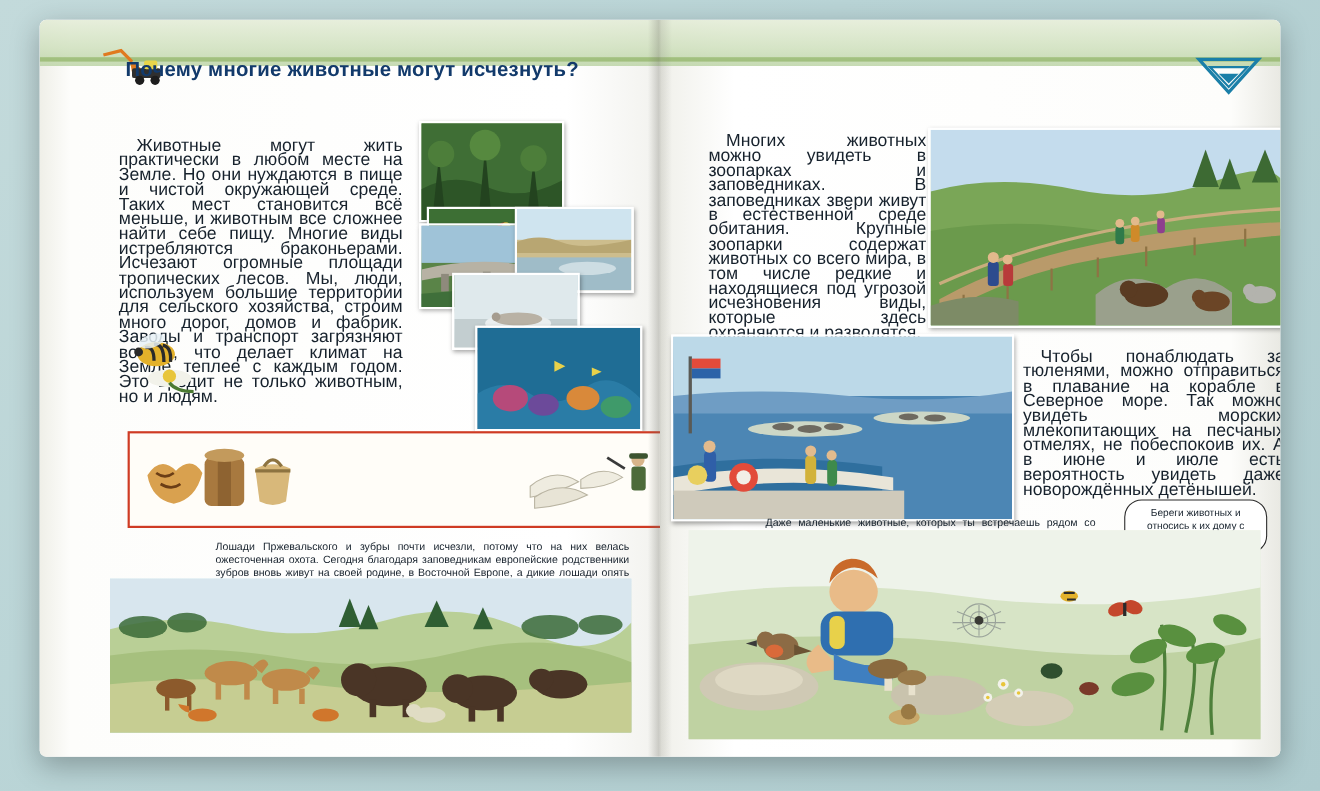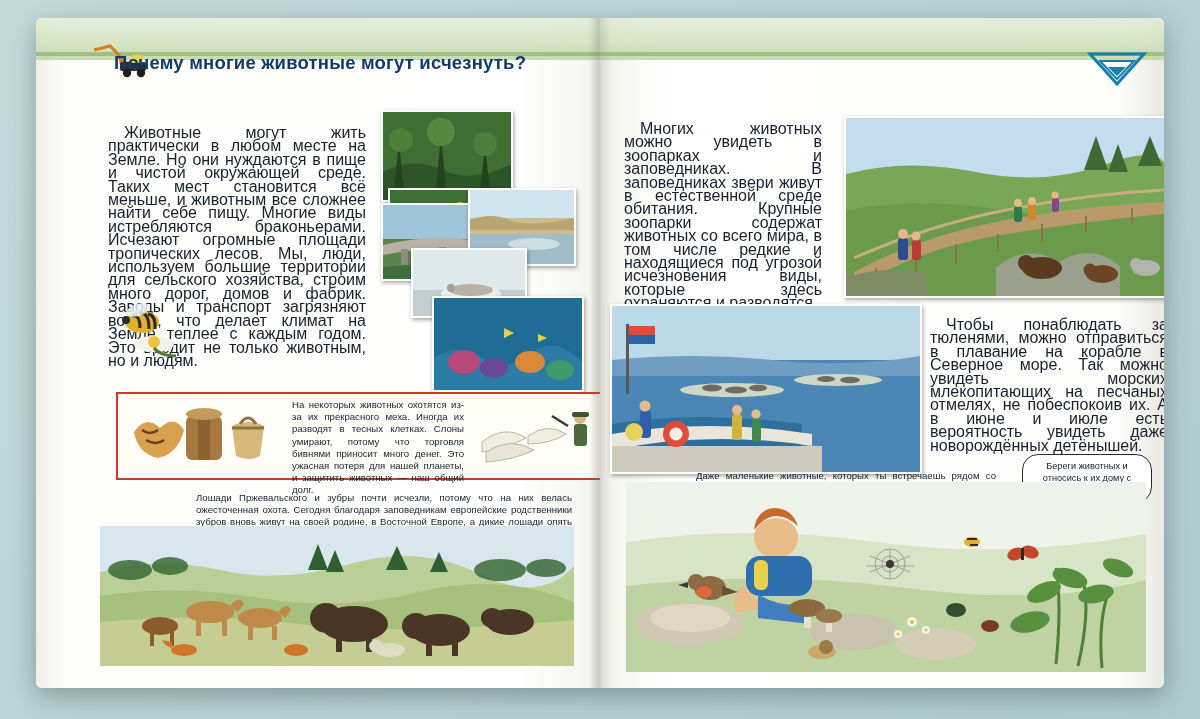--- a/index.html
+++ b/index.html
@@ -225,21 +225,20 @@
           <path d="M6 30 q12 -18 26 -4 q14 -14 24 2 q-6 24 -26 28 q-20 -4 -24 -26z" fill="#d9a14f"></path>
           <path d="M14 28 q8 6 16 0 M18 38 q10 6 18 0" stroke="#6b3e16" stroke-width="2.5" fill="none"></path>
           <rect x="58" y="14" width="36" height="44" rx="6" fill="#a8793f"></rect>
           <rect x="70" y="14" width="12" height="44" fill="#8e6331"></rect>
           <ellipse cx="76" cy="12" rx="18" ry="6" fill="#c39a5c"></ellipse>
           <path d="M104 24 q16 -8 32 0 l-4 30 q-12 6 -24 0z" fill="#d8b87a"></path>
           <path d="M104 26 h32" stroke="#8d7340" stroke-width="3"></path>
           <path d="M112 22 q8 -12 16 0" stroke="#8d7340" stroke-width="3" fill="none"></path>
         </svg>
       </div>
-      <div class="caption" style="left:256px;top:381px;width:172px;">На некоторых животных охотятся из-за их прекрасного меха. Иногда их разводят в тесных клетках. Слоны умирают, потому что торговля бивнями приносит много денег. Это ужасная потеря для нашей планеты, и защитить животных — наш общий долг.</div>
 
       <div class="tiny-shape" style="left:440px;top:384px;width:124px;height:64px;">
         <svg width="124" height="64" viewBox="0 0 124 64">
           <path d="M6 40 q22 -18 44 -4 q-18 10 -44 14z" fill="#efece0" stroke="#b9b4a2"></path>
           <path d="M10 50 q24 -16 48 -2 q-20 10 -48 12z" fill="#e8e4d6" stroke="#b9b4a2"></path>
           <path d="M52 34 q20 -14 38 -2 q-16 10 -38 10z" fill="#efece0" stroke="#b9b4a2"></path>
           <circle cx="104" cy="16" r="6" fill="#d8b58a"></circle>
           <rect x="98" y="22" width="13" height="22" rx="3" fill="#4d6b3a"></rect>
           <rect x="96" y="10" width="17" height="5" rx="2" fill="#3c5430"></rect>
           <path d="M92 24 l-16 -10" stroke="#3a3a3a" stroke-width="2.5"></path>
@@ -314,21 +313,21 @@
 
       <div class="logo-right">
         <svg width="62" height="40" viewBox="0 0 62 40">
           <path d="M4 6 L58 6 L31 36 Z" fill="none" stroke="#1a7fa8" stroke-width="3"></path>
           <path d="M14 13 L48 13 L31 31 Z" fill="none" stroke="#1a7fa8" stroke-width="2"></path>
           <path d="M22 19 L40 19 L31 28 Z" fill="#1a7fa8"></path>
         </svg>
       </div>
 
 
-      <div class="txt indent" style="left:24px;top:104px;width:198px;">Многих животных можно увидеть в зоопарках и заповедниках. В заповедниках звери живут в естественной среде обитания. Крупные зоопарки содержат животных со всего мира, в том числе редкие и находящиеся под угрозой исчезновения виды, которые здесь охраняются и разводятся.</div>
+      <div class="txt indent" style="left:44px;top:104px;width:198px;">Многих животных можно увидеть в зоопарках и заповедниках. В заповедниках звери живут в естественной среде обитания. Крупные зоопарки содержат животных со всего мира, в том числе редкие и находящиеся под угрозой исчезновения виды, которые здесь охраняются и разводятся.</div>
 
       <div class="ph p-zoo" style="left:244px;top:98px;width:324px;height:178px;">
         <svg width="324" height="178" viewBox="0 0 324 178">
           <rect width="324" height="178" fill="#c4dced"></rect>
           <path d="M0 56 Q60 40 130 54 T260 46 T324 58 L324 178 L0 178Z" fill="#7aa657"></path>
           <path d="M0 92 Q80 78 170 94 T324 88 L324 178 L0 178Z" fill="#6b9a4c"></path>
           <g fill="#3d6a33">
             <path d="M238 52 l12 -34 l12 34z"></path>
               <path d="M262 54 l10 -28 l10 28z"></path>
             <path d="M292 48 l12 -30 l12 30z"></path>

